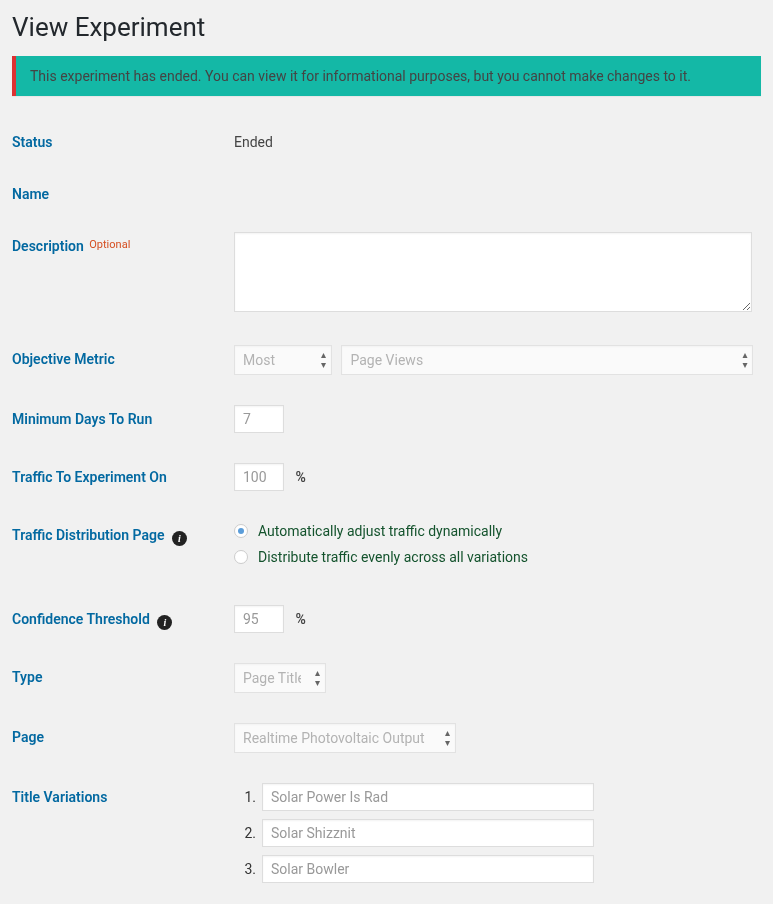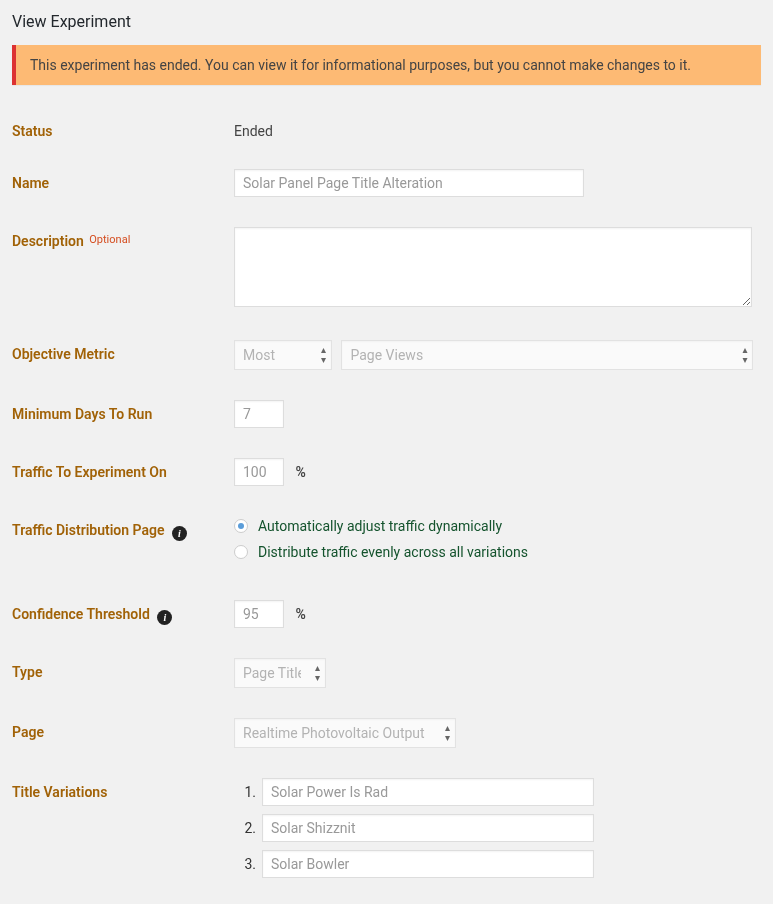--- a/index.html
+++ b/index.html
@@ -5,47 +5,47 @@
   * { box-sizing: border-box; margin: 0; padding: 0; }
   body {
     font-family: -apple-system, BlinkMacSystemFont, "Segoe UI", Roboto, "Helvetica Neue", Arial, sans-serif;
     font-size: 14px;
     color: #333;
     background: #f1f1f1;
     padding: 12px;
     width: 773px;
   }
   h1 {
-    font-size: 16px;
+    font-size: 26px;
     font-weight: 400;
     color: #23282d;
     margin-bottom: 14px;
   }
   .notice {
-    background: #fdba74;
+    background: #14b8a6;
     border-left: 4px solid #dc3232;
     padding: 12px 14px;
     margin-bottom: 32px;
     font-size: 14px;
     color: #444;
     box-shadow: 0 1px 1px rgba(0,0,0,0.04);
   }
   .form-row {
     display: flex;
     align-items: flex-start;
     margin-bottom: 30px;
   }
   .form-label-col {
     width: 222px;
     flex: 0 0 222px;
     padding-top: 6px;
   }
   .form-label {
     font-weight: 600;
-    color: #a16207;
+    color: #0369a1;
     font-size: 14px;
   }
   .optional {
     color: #d54e21;
     font-size: 11px;
     font-weight: 400;
     margin-left: 2px;
     vertical-align: top;
   }
   .form-value-col {
@@ -180,23 +180,20 @@
     <span class="form-label">Status</span>
   </div>
   <div class="form-value-col">
     <span class="static-value">Ended</span>
   </div>
 </div>
 
 <div class="form-row">
   <div class="form-label-col">
     <span class="form-label">Name</span>
-  </div>
-  <div class="form-value-col" style="padding-top:0">
-    <input type="text" class="input-name" disabled="" value="Solar Panel Page Title Alteration" style="">
   </div>
 </div>
 
 <div class="form-row">
   <div class="form-label-col">
     <span class="form-label">Description</span>
     <span class="optional">Optional</span>
   </div>
   <div class="form-value-col" style="padding-top:0">
     <textarea disabled="" style=""></textarea>

